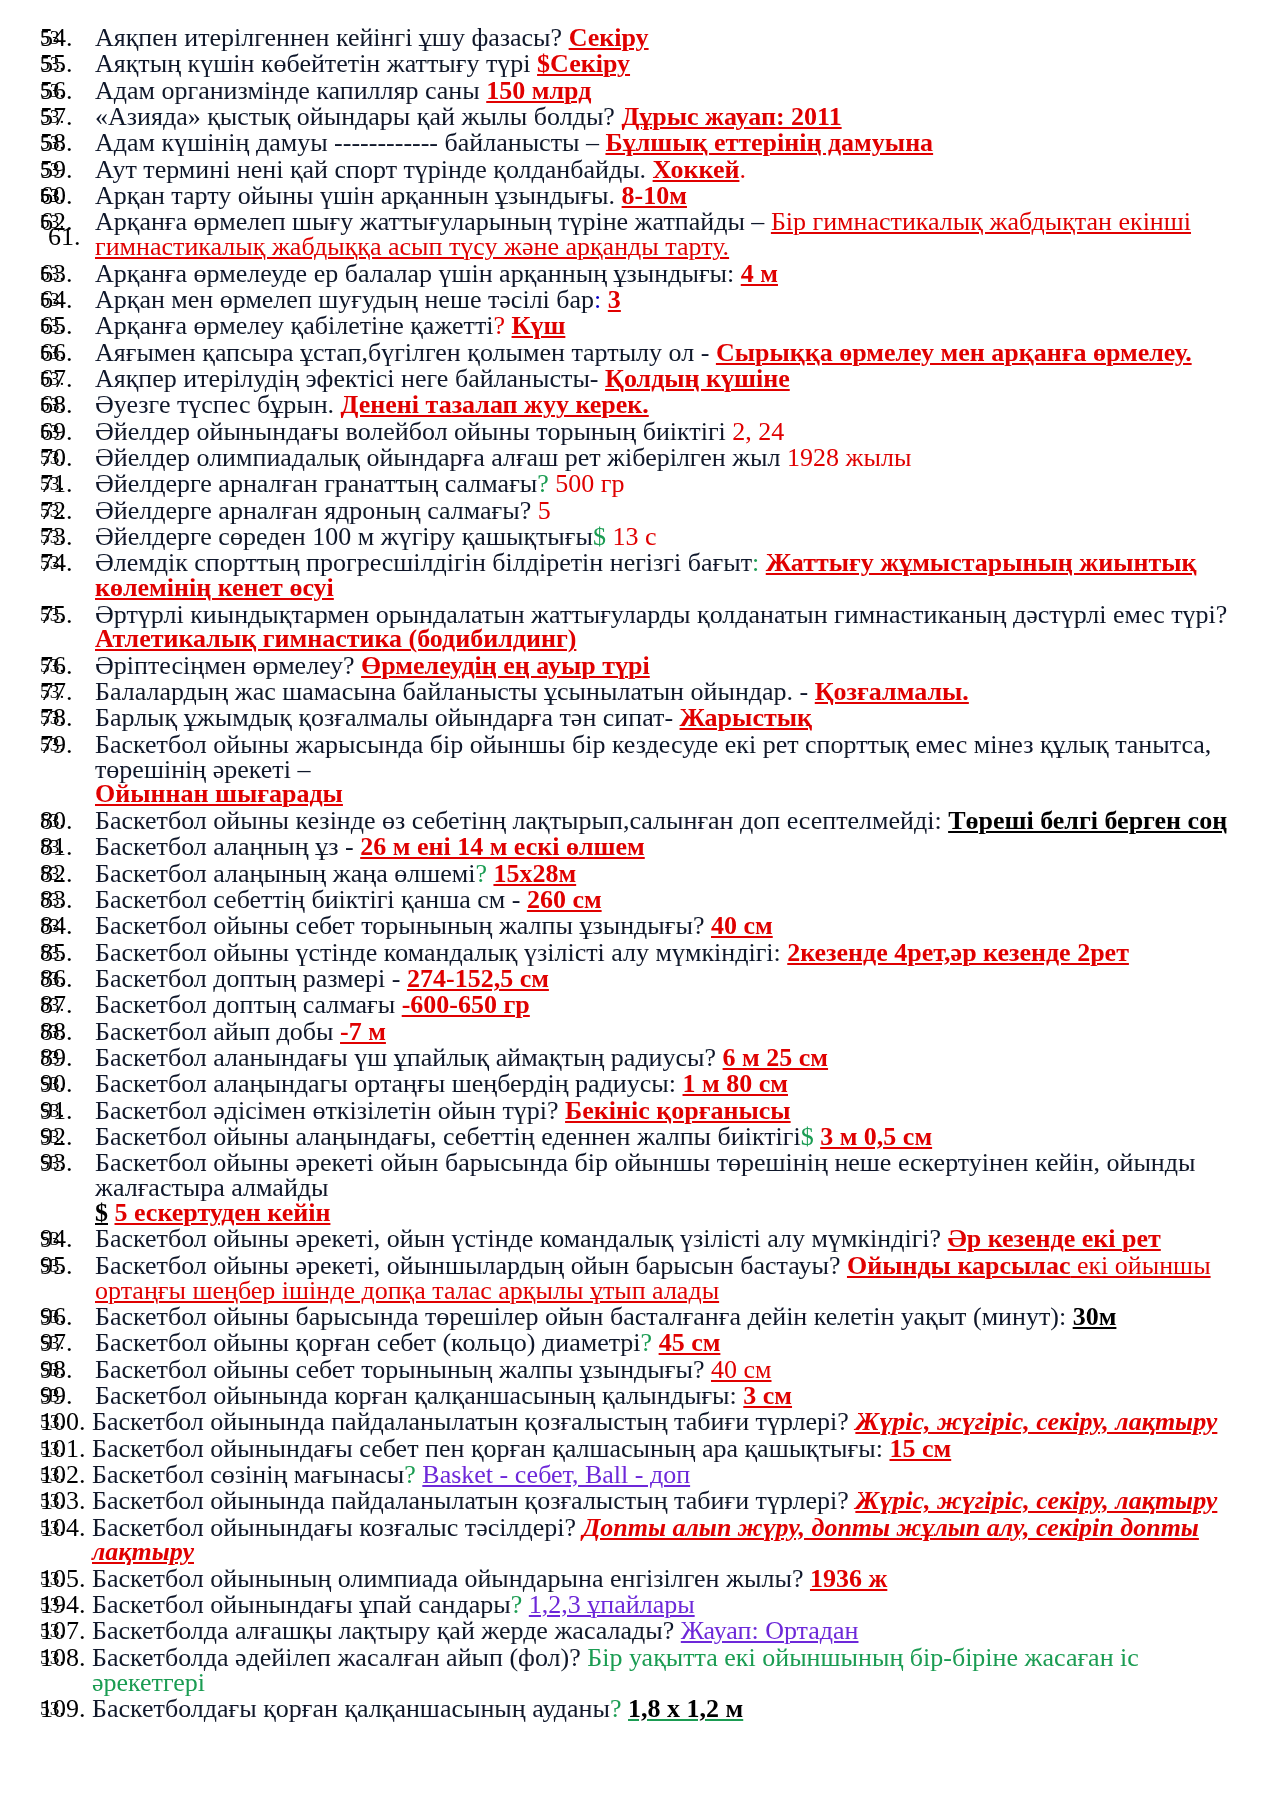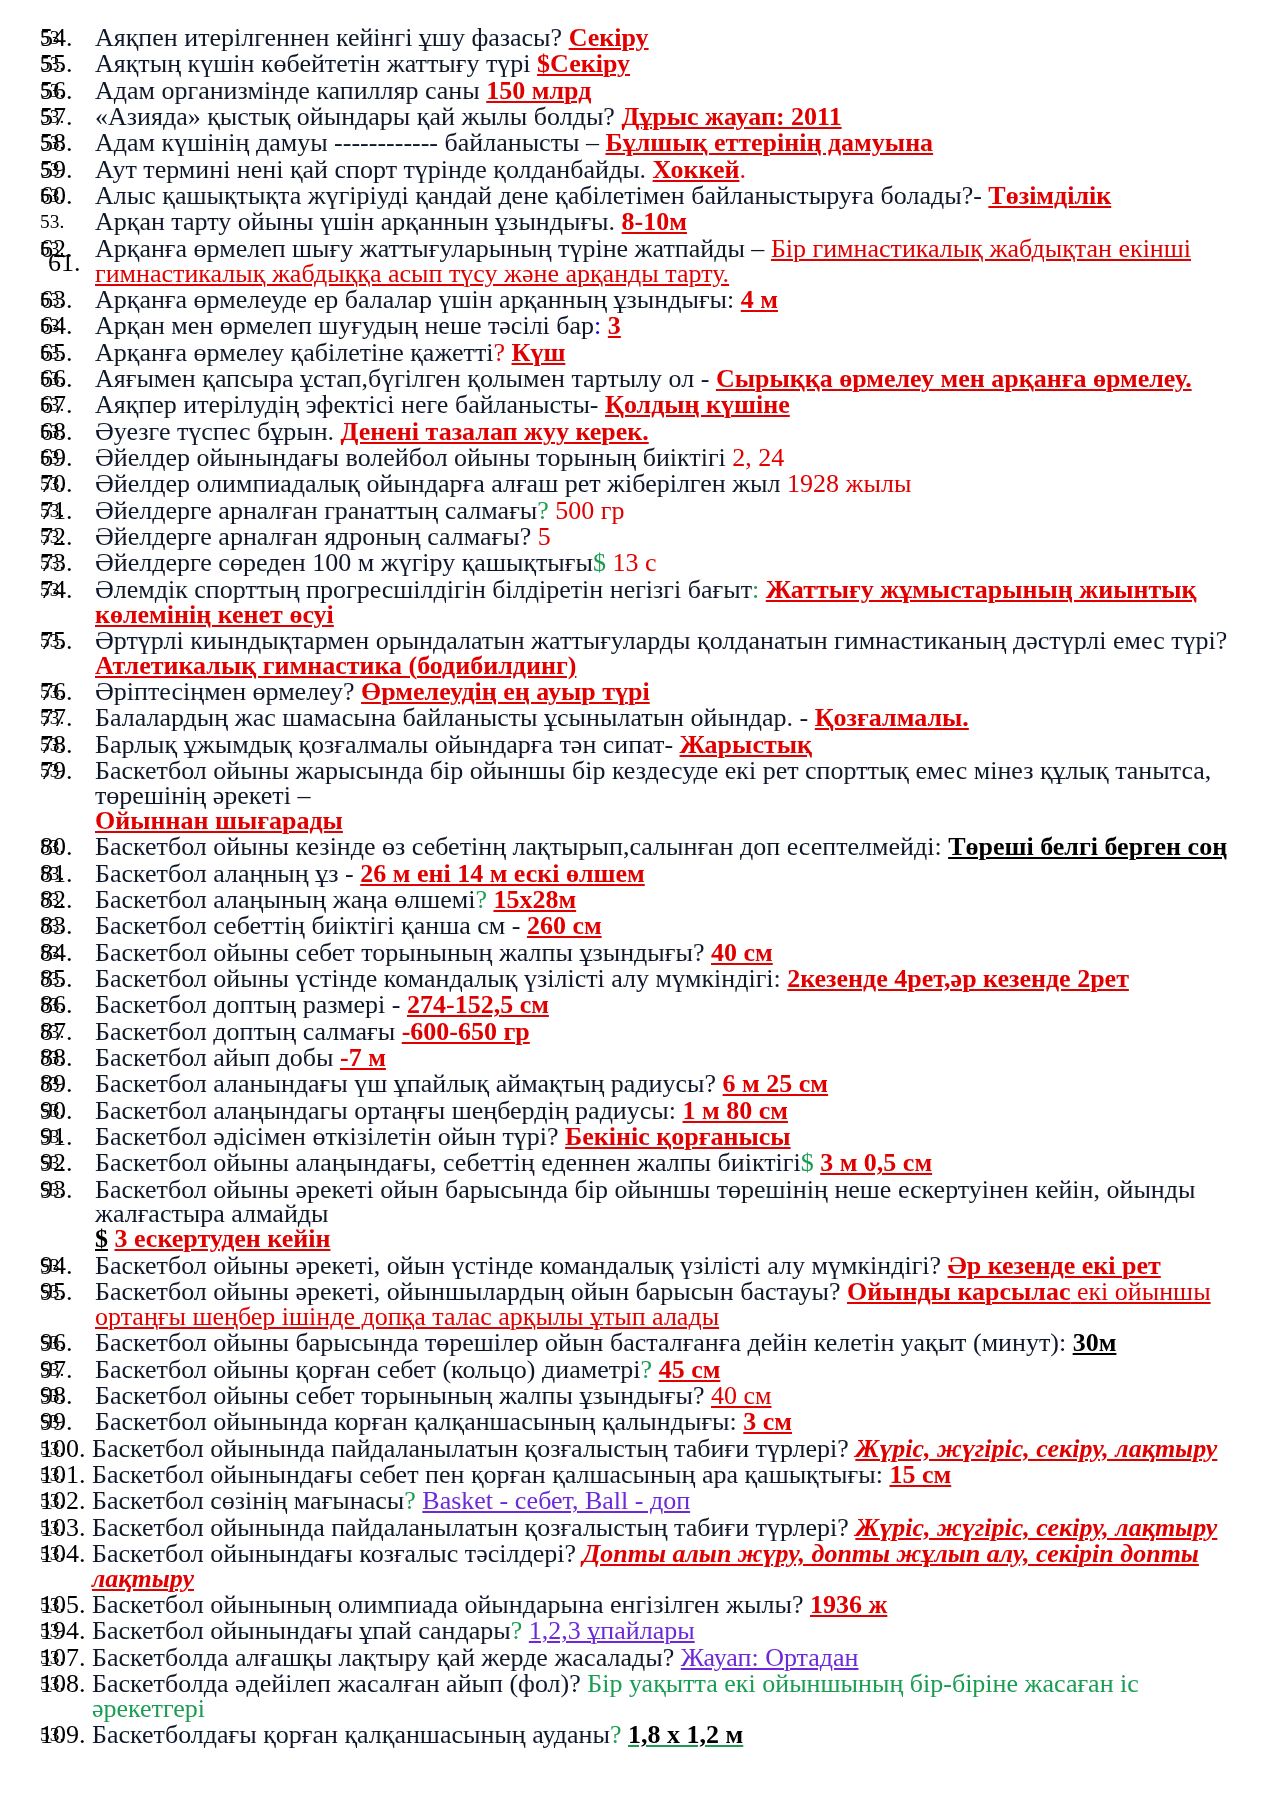--- a/index.html
+++ b/index.html
@@ -67,21 +67,21 @@
 <body>
 
 <div id="page">
   <ol class="qlist" id="qlist">
       <li style="counter-increment: none;"><span style="position: absolute; left: 0px; top: 0px;">54.</span><span><span class="q">Аяқпен итерілгеннен кейінгі ұшу фазасы?</span> <span class="rbu">Секіру</span></span></li>
       <li style="counter-increment: none;"><span style="position: absolute; left: 0px; top: 0px;">55.</span><span><span class="q">Аяқтың күшін көбейтетін жаттығу түрі</span> <span class="rbu">$Секіру</span></span></li>
       <li style="counter-increment: none;"><span style="position: absolute; left: 0px; top: 0px;">56.</span><span><span class="q">Адам организмінде капилляр саны</span> <span class="rbu">150 млрд</span></span></li>
       <li style="counter-increment: none;"><span style="position: absolute; left: 0px; top: 0px;">57.</span><span><span class="q">«Азияда» қыстық ойындары қай жылы болды?</span> <span class="rbu">Дұрыс жауап: 2011</span></span></li>
       <li style="counter-increment: none;"><span style="position: absolute; left: 0px; top: 0px;">58.</span><span><span class="q">Адам күшінің дамуы ------------ байланысты –</span> <span class="rbu">Бұлшық еттерінің дамуына</span></span></li>
       <li style="counter-increment: none;"><span style="position: absolute; left: 0px; top: 0px;">59.</span><span><span class="q">Аут термині нені қай спорт түрінде қолданбайды.</span> <span class="rbu">Хоккей</span><span class="r">.</span></span></li>
-      <li style="counter-increment: none;"><span style="position: absolute; left: 0px; top: 0px;">60.</span><span><span class="q">Алыс қашықтықта жүгіріуді қандай дене қабілетімен байланыстыруға болады?-</span> <span class="rbu">Төзімділік</span></span></li>
+      <li style="counter-increment: none;"><span style="position: absolute; left: 0px; top: 0px;">60.</span></li>
       <li style="counter-increment: none;"><span style="position: absolute; left: 8px; top: 0px; margin-top: 41px;">61.</span><span><span class="q">Арқан тарту ойыны үшін арқаннын ұзындығы.</span> <span class="rbu">8-10м</span></span></li>
       <li style="counter-increment: none;"><span style="position: absolute; left: 0px; top: 0px;">62.</span><span><span class="q">Арқанға өрмелеп шығу жаттығуларының түріне жатпайды –</span> <span class="ru">Бір гимнастикалық жабдықтан екінші гимнастикалық жабдыққа асып түсу және арқанды тарту.</span></span></li>
       <li style="counter-increment: none;"><span style="position: absolute; left: 0px; top: 0px;">63.</span><span><span class="q">Арқанға өрмелеуде ер балалар үшін арқанның ұзындығы:</span> <span class="rbu">4 м</span></span></li>
       <li style="counter-increment: none;"><span style="position: absolute; left: 0px; top: 0px;">64.</span><span><span class="q">Арқан мен өрмелеп шуғудың неше тәсілі бар</span><span class="b">: </span> <span class="rbu">3</span></span></li>
       <li style="counter-increment: none;"><span style="position: absolute; left: 0px; top: 0px;">65.</span><span><span class="q">Арқанға өрмелеу қабілетіне қажетті</span><span class="r">?  </span> <span class="rbu">Күш</span></span></li>
       <li style="counter-increment: none;"><span style="position: absolute; left: 0px; top: 0px;">66.</span><span><span class="q">Аяғымен қапсыра ұстап,бүгілген қолымен тартылу ол -</span> <span class="rbu">Сырыққа өрмелеу мен арқанға өрмелеу.</span></span></li>
       <li style="counter-increment: none;"><span style="position: absolute; left: 0px; top: 0px;">67.</span><span><span class="q">Аяқпер итерілудің эфектісі неге байланысты-</span> <span class="rbu">Қолдың күшіне</span></span></li>
       <li style="counter-increment: none;"><span style="position: absolute; left: 0px; top: 0px;">68.</span><span><span class="q">Әуезге түспес бұрын.</span> <span class="rbu">Денені тазалап жуу керек.</span></span></li>
       <li style="counter-increment: none;"><span style="position: absolute; left: 0px; top: 0px;">69.</span><span><span class="q">Әйелдер ойынындағы волейбол ойыны торының биіктігі</span> <span class="r">2, 24</span></span></li>
       <li style="counter-increment: none;"><span style="position: absolute; left: 0px; top: 0px;">70.</span><span><span class="q">Әйелдер олимпиадалық ойындарға алғаш рет жіберілген жыл</span> <span class="r">1928 жылы</span></span></li>
@@ -100,21 +100,21 @@
       <li style="counter-increment: none;"><span style="position: absolute; left: 0px; top: 0px;">83.</span><span><span class="q">Баскетбол себеттің биіктігі қанша см -</span> <span class="rbu">260 см</span></span></li>
       <li style="counter-increment: none;"><span style="position: absolute; left: 0px; top: 0px;">84.</span><span><span class="q">Баскетбол ойыны себет торынының жалпы ұзындығы?</span> <span class="rbu">40 см</span></span></li>
       <li style="counter-increment: none;"><span style="position: absolute; left: 0px; top: 0px;">85.</span><span><span class="q">Баскетбол ойыны үстінде командалық үзілісті алу мүмкіндігі:</span> <span class="rbu">2кезенде 4рет,әр кезенде 2рет</span></span></li>
       <li style="counter-increment: none;"><span style="position: absolute; left: 0px; top: 0px;">86.</span><span><span class="q"> Баскетбол доптың размері -</span> <span class="rbu">274-152,5 см</span></span></li>
       <li style="counter-increment: none;"><span style="position: absolute; left: 0px; top: 0px;">87.</span><span><span class="q">Баскетбол доптың салмағы</span> <span class="rbu">-600-650 гр</span></span></li>
       <li style="counter-increment: none;"><span style="position: absolute; left: 0px; top: 0px;">88.</span><span><span class="q">Баскетбол айып добы</span> <span class="rbu">-7 м</span></span></li>
       <li style="counter-increment: none;"><span style="position: absolute; left: 0px; top: 0px;">89.</span><span><span class="q">Баскетбол аланындағы үш ұпайлық аймақтың радиусы?</span> <span class="rbu">6 м 25 см</span></span></li>
       <li style="counter-increment: none;"><span style="position: absolute; left: 0px; top: 0px;">90.</span><span><span class="q">Баскетбол алаңындагы ортаңғы шеңбердің радиусы:</span> <span class="rbu">1 м 80 см</span></span></li>
       <li style="counter-increment: none;"><span style="position: absolute; left: 0px; top: 0px;">91.</span><span><span class="q">Баскетбол әдісімен өткізілетін ойын түрі?</span> <span class="rbu">Бекініс қорғанысы</span></span></li>
       <li style="counter-increment: none;"><span style="position: absolute; left: 0px; top: 0px;">92.</span><span><span class="q">Баскетбол ойыны алаңындағы, себеттің еденнен жалпы биіктігі</span><span class="gdollar">$</span>  <span class="rbu">3 м 0,5 см</span></span></li>
-      <li style="counter-increment: none;"><span style="position: absolute; left: 0px; top: 0px;">93.</span><span><span class="q">Баскетбол ойыны әрекеті ойын барысында бір ойыншы төрешінің неше ескертуінен кейін, ойынды жалғастыра алмайды</span></span><br><span><span class="dollar-k">$</span> <span class="rbu">3 ескертуден кейін</span></span></li>
+      <li style="counter-increment: none;"><span style="position: absolute; left: 0px; top: 0px;">93.</span><span><span class="q">Баскетбол ойыны әрекеті ойын барысында бір ойыншы төрешінің неше ескертуінен кейін, ойынды жалғастыра алмайды</span></span><br><span><span class="dollar-k">$</span> <span class="rbu">5 ескертуден кейін</span></span></li>
       <li style="counter-increment: none;"><span style="position: absolute; left: 0px; top: 0px;">94.</span><span><span class="q">Баскетбол ойыны әрекеті, ойын үстінде командалық үзілісті алу мүмкіндігі?</span> <span class="rbu">Әр кезенде екі рет</span></span></li>
       <li style="counter-increment: none;"><span style="position: absolute; left: 0px; top: 0px;">95.</span><span><span class="q">Баскетбол ойыны әрекеті, ойыншылардың ойын барысын бастауы?</span> <span class="rbu">Ойынды карсылас</span><span class="ru"> екі ойыншы ортаңғы шеңбер ішінде допқа талас арқылы ұтып алады</span></span></li>
       <li style="counter-increment: none;"><span style="position: absolute; left: 0px; top: 0px;">96.</span><span><span class="q">Баскетбол ойыны барысында төрешілер ойын басталғанға дейін келетін уақыт (минут):</span> <span class="kbu">30м</span></span></li>
       <li style="counter-increment: none;"><span style="position: absolute; left: 0px; top: 0px;">97.</span><span><span class="q">Баскетбол ойыны қорған себет (кольцо) диаметрі</span><span class="gdollar">?</span>  <span class="rbu">45 см</span></span></li>
       <li style="counter-increment: none;"><span style="position: absolute; left: 0px; top: 0px;">98.</span><span><span class="q">Баскетбол ойыны себет торынының жалпы ұзындығы?</span> <span class="ru">40 см</span></span></li>
       <li style="counter-increment: none;"><span style="position: absolute; left: 0px; top: 0px;">99.</span><span><span class="q">Баскетбол ойынында корған қалқаншасының қалындығы:</span> <span class="rbu">3 см</span></span></li>
       <li class="wide" style="counter-increment: none;"><span style="position: absolute; left: 0px; top: 0px;">100.</span><span><span class="q">Баскетбол ойынында пайдаланылатын қозғалыстың табиғи түрлері?</span> <span class="rbiu">Жүріс, жүгіріс, секіру, лақтыру</span></span></li>
       <li class="wide" style="counter-increment: none;"><span style="position: absolute; left: 0px; top: 0px;">101.</span><span><span class="q">Баскетбол ойынындағы себет пен қорған қалшасының ара қашықтығы:</span> <span class="rbu">15 см</span></span></li>
       <li class="wide" style="counter-increment: none;"><span style="position: absolute; left: 0px; top: 0px;">102.</span><span><span class="q">Баскетбол сөзінің мағынасы</span><span class="gdollar">?</span>  <span class="gbu">Basket - себет, Ball - доп</span></span></li>
       <li class="wide" style="counter-increment: none;"><span style="position: absolute; left: 0px; top: 0px;">103.</span><span><span class="q">Баскетбол ойынында пайдаланылатын қозғалыстың табиғи түрлері?</span> <span class="rbiu">Жүріс, жүгіріс, секіру, лақтыру</span></span></li>

